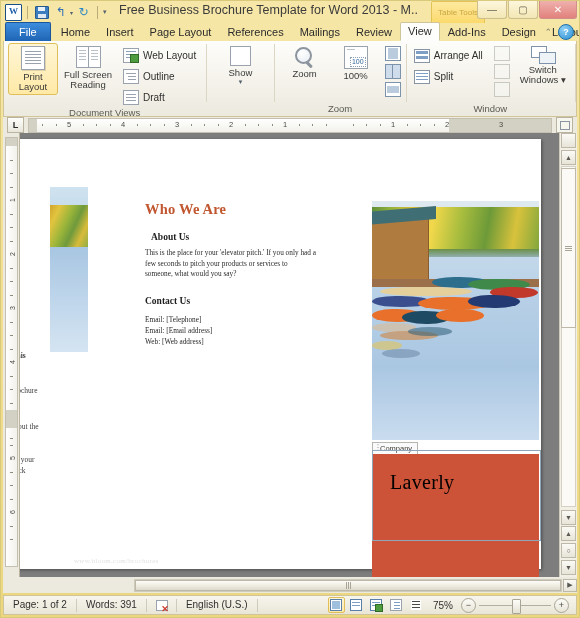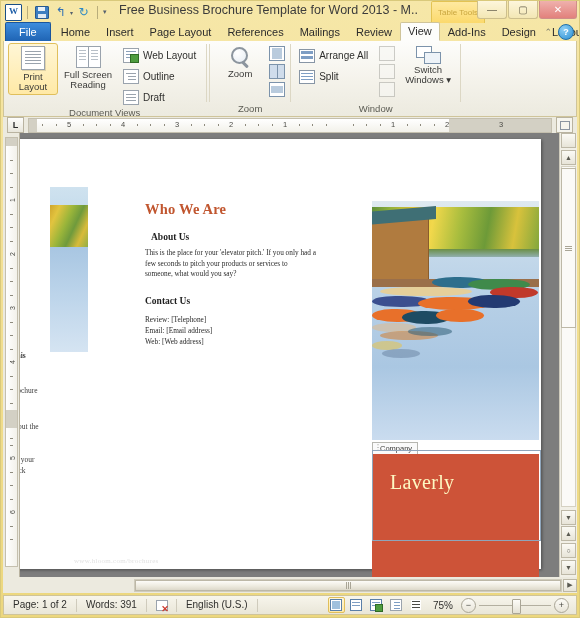--- a/index.html
+++ b/index.html
@@ -273,21 +273,21 @@
   .comp-tag{
     position:absolute;left:352px;top:421px;padding:1px 5px 1px 7px;background:#fafafa;
     border:1px solid #b6b6b0;font-size:7.5px;color:#3a3a38;line-height:10px;
   }
   .comp-tag:before{content:"⋮";position:absolute;left:1px;top:0;color:#8a8a84;font-size:8px;}
   .logo-box{
     position:absolute;left:352px;top:433px;width:167px;height:147px;background:#cd5338;
   }
   .logo-text{
     position:absolute;left:18px;top:14px;font-family:"Liberation Serif",serif;
-    font-size:20px;color:#fef9c3;line-height:28px;letter-spacing:.3px;
+    font-size:20px;color:#000000;line-height:28px;letter-spacing:.3px;
   }
   .logo-sel-frame{
     position:absolute;left:352px;top:428px;width:167px;height:90px;
     border:1px solid #8fa5bb;pointer-events:none;
   }
   .faint-foot{
     position:absolute;left:62px;top:560px;font-size:7px;color:#e2e2e2;
     font-family:"Liberation Serif",serif;letter-spacing:.3px;
   }
 
@@ -480,28 +480,45 @@
               </span>
             <span>Draft</span>
           </div>
         </div>
       </div>
       <div class="grp-label">Document Views</div>
     </div>
 
     <div class="grp-div"></div>
 
+    <div class="grp" style="padding-left:8px;padding-right:8px">
+      <div class="grp-body" style="justify-content:center">
+        <div class="bigbtn">
+          <span class="ico sm-ico" style="width:19px;height:18px"></span>
+          <span class="lbl">Show</span>
+          <span class="caretsm">▾</span>
+        </div>
+      </div>
+      <div class="grp-label"></div>
+    </div>
 
     <div class="grp-div"></div>
 
     <div class="grp">
       <div class="grp-body">
         <div class="bigbtn">
           <span class="zoomglass"></span>
           <span class="lbl">Zoom</span>
+        </div>
+        <div class="bigbtn">
+          <span class="ico-100">
+              <u></u>
+              <em>100</em>
+            </span>
+          <span class="lbl">100%</span>
         </div>
         <div style="display:flex;flex-direction:column;gap:3px;padding-top:3px;margin-left:3px">
           <span class="pgico onepg"></span>
           <span class="pgico twopg">
               <b></b>
               <b></b>
             </span>
           <span class="pgico wide"></span>
         </div>
       </div>
@@ -642,21 +659,21 @@
         <div class="photo-strip" style="left:38px;top:48px;width:38px;height:165px">
           <div class="ph-top"></div>
           <div class="ph-trees"></div>
           <div class="ph-water"></div>
         </div>
 
         <div class="doc-h1" style="left:133px;top:62px">Who We Are</div>
         <div class="doc-h2" style="left:139px;top:93px">About Us</div>
         <div class="doc-p" style="left:133px;top:109px;width:172px">This is the place for your 'elevator pitch.' If you only had a few seconds to pitch your products or services to someone, what would you say?</div>
         <div class="doc-h2" style="left:133px;top:157px">Contact Us</div>
-        <div class="doc-line" style="left:133px;top:176px">Review: [Telephone]</div>
+        <div class="doc-line" style="left:133px;top:176px">Email: [Telephone]</div>
         <div class="doc-line" style="left:133px;top:187px">Email: [Email address]</div>
         <div class="doc-line" style="left:133px;top:198px">Web: [Web address]</div>
 
         <div class="bigphoto" style="left:360px;top:62px;width:167px;height:239px">
           <div class="bp-sky"></div>
           <div class="bp-trees"></div>
           <div class="bp-treeline"></div>
           <div class="bp-water"></div>
           <div class="bp-hut"></div>
           <div class="bp-roof"></div>

